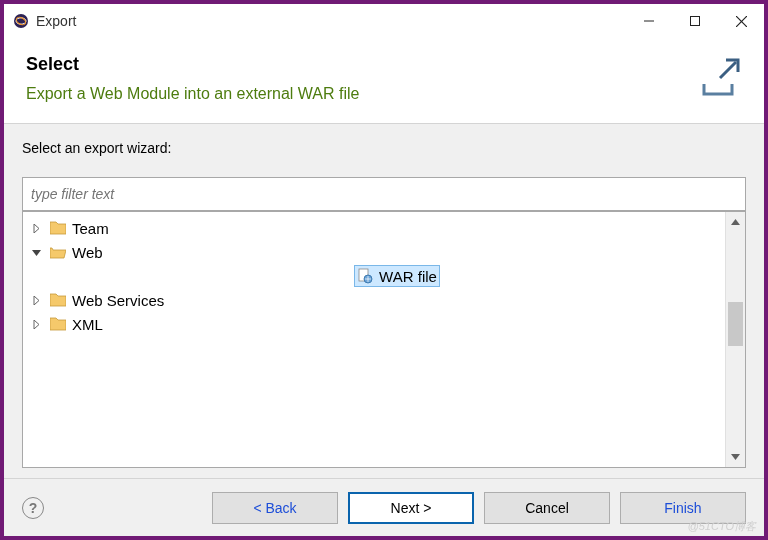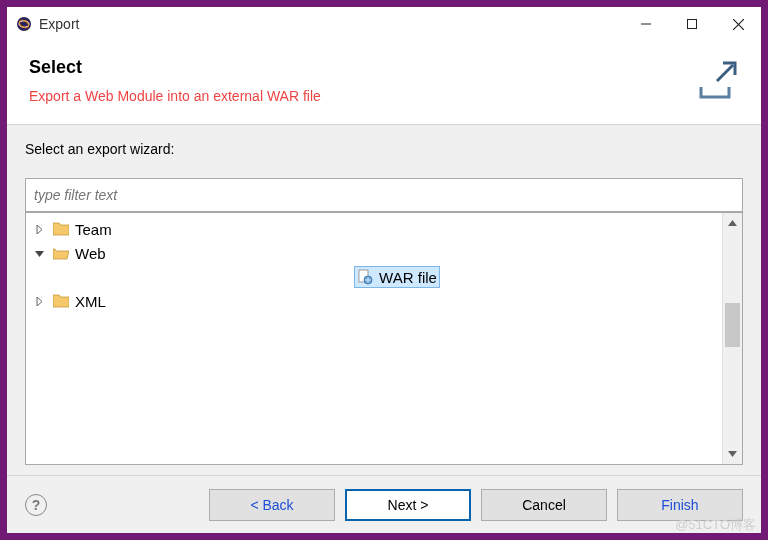--- a/index.html
+++ b/index.html
@@ -6,21 +6,21 @@
   body {
     margin: 0;
     font-family: "Segoe UI", Tahoma, sans-serif;
     font-size: 13px;
     background: #fff;
     color: #000;
   }
   .window {
     width: 768px;
     height: 540px;
-    border: 7px solid #701a75;
+    border: 4px solid #701a75;
     display: flex;
     flex-direction: column;
     background: #fff;
   }
   .titlebar {
     height: 34px;
     display: flex;
     align-items: center;
     padding: 0 0 0 8px;
     background: #fff;
@@ -48,22 +48,22 @@
     background: #fff;
     padding: 16px 22px 20px 22px;
     position: relative;
   }
   .header-area h1 {
     margin: 0 0 10px 0;
     font-size: 18px;
     font-weight: 700;
   }
   .header-area .desc {
-    font-size: 14px;
-    color: #ef4444;
+    font-size: 16px;
+    color: #4d7c0f;
   }
   .export-icon {
     position: absolute;
     right: 24px;
     top: 16px;
     width: 44px; height: 44px;
   }
   .main-area {
     flex: 1;
     background: #f0f0f0;
@@ -185,23 +185,24 @@
   }
   .btn.disabled { color: #1d4ed8; }
   .btn.primary {
     background: #fff;
     border: 2px solid #0a64ad;
     text-align: right;
   }
   .watermark {
     position: absolute;
     right: 12px; bottom: 6px;
-    font-size: 13px;
+    font-size: 11px;
     color: #cfcfcf;
     pointer-events: none;
+    font-style: italic;
   }
   .outer { position: relative; width: 768px; height: 540px; }
 </style>
 </head>
 <body>
 
 <div class="outer">
 <div class="window">
 
   <div class="titlebar">
@@ -290,20 +291,35 @@
               <svg width="16" height="16" viewBox="0 0 16 16">
                 <rect x="2" y="1" width="9" height="12" fill="#fff" stroke="#888" stroke-width="0.8"></rect>
                 <circle cx="11" cy="11" r="4" fill="#6aa3d8" stroke="#2e6da4" stroke-width="0.8"></circle>
                 <path d="M8 11 L14 11 M11 8 L11 14" stroke="#fff" stroke-width="0.7"></path>
               </svg>
             </span>
             <span class="node-label">WAR file</span>
           </span>
         </div>
 
+        <div class="tree-row indent-1">
+          <span class="chevron">
+            <svg width="9" height="9" viewBox="0 0 9 9">
+                  <path d="M2 0 L7 4.5 L2 9 Z" fill="none" stroke="#666" stroke-width="1"></path>
+                </svg>
+          </span>
+          <span class="node-inner">
+            <span class="folder-icon">
+              <svg width="16" height="14" viewBox="0 0 16 14">
+                    <path d="M0 3 L0 13 L16 13 L16 3 L8 3 L6 1 L0 1 Z" fill="#f5c96b" stroke="#c79a3a" stroke-width="0.8"></path>
+                  </svg>
+            </span>
+            <span class="node-label">Web Services</span>
+          </span>
+        </div>
 
         <div class="tree-row indent-1">
           <span class="chevron">
             <svg width="9" height="9" viewBox="0 0 9 9">
                   <path d="M2 0 L7 4.5 L2 9 Z" fill="none" stroke="#666" stroke-width="1"></path>
                 </svg>
           </span>
           <span class="node-inner">
             <span class="folder-icon">
               <svg width="16" height="14" viewBox="0 0 16 14">

